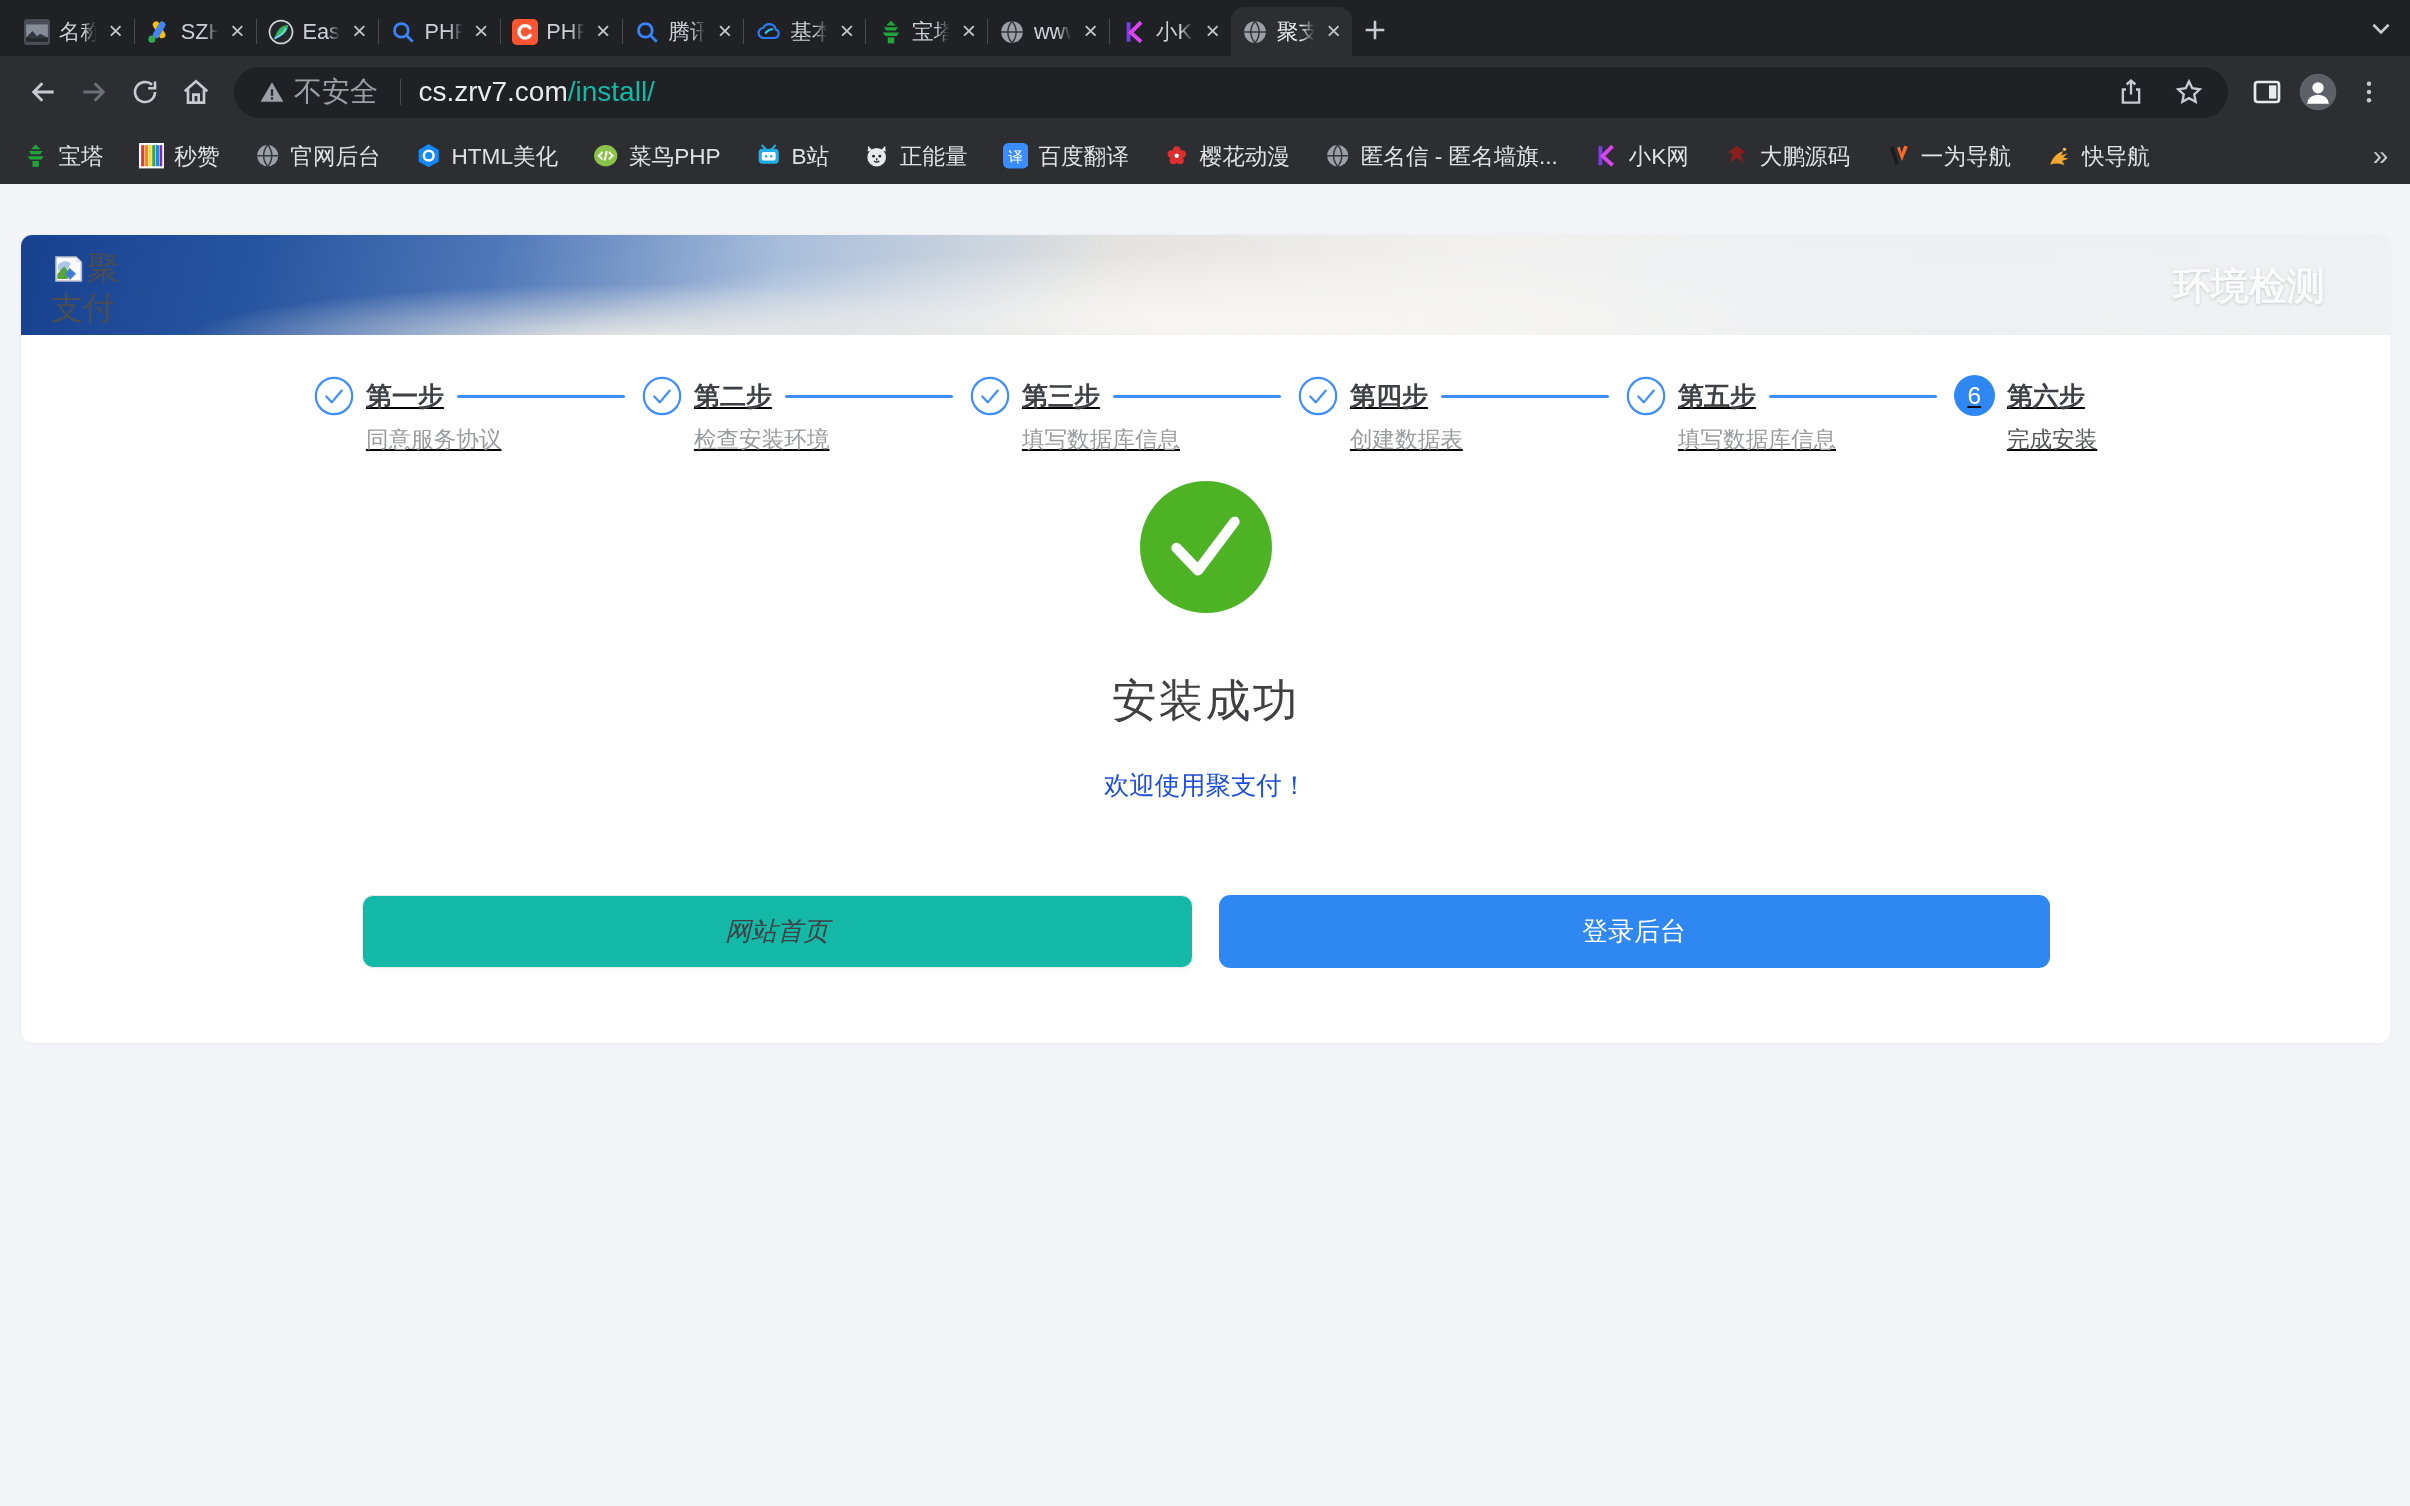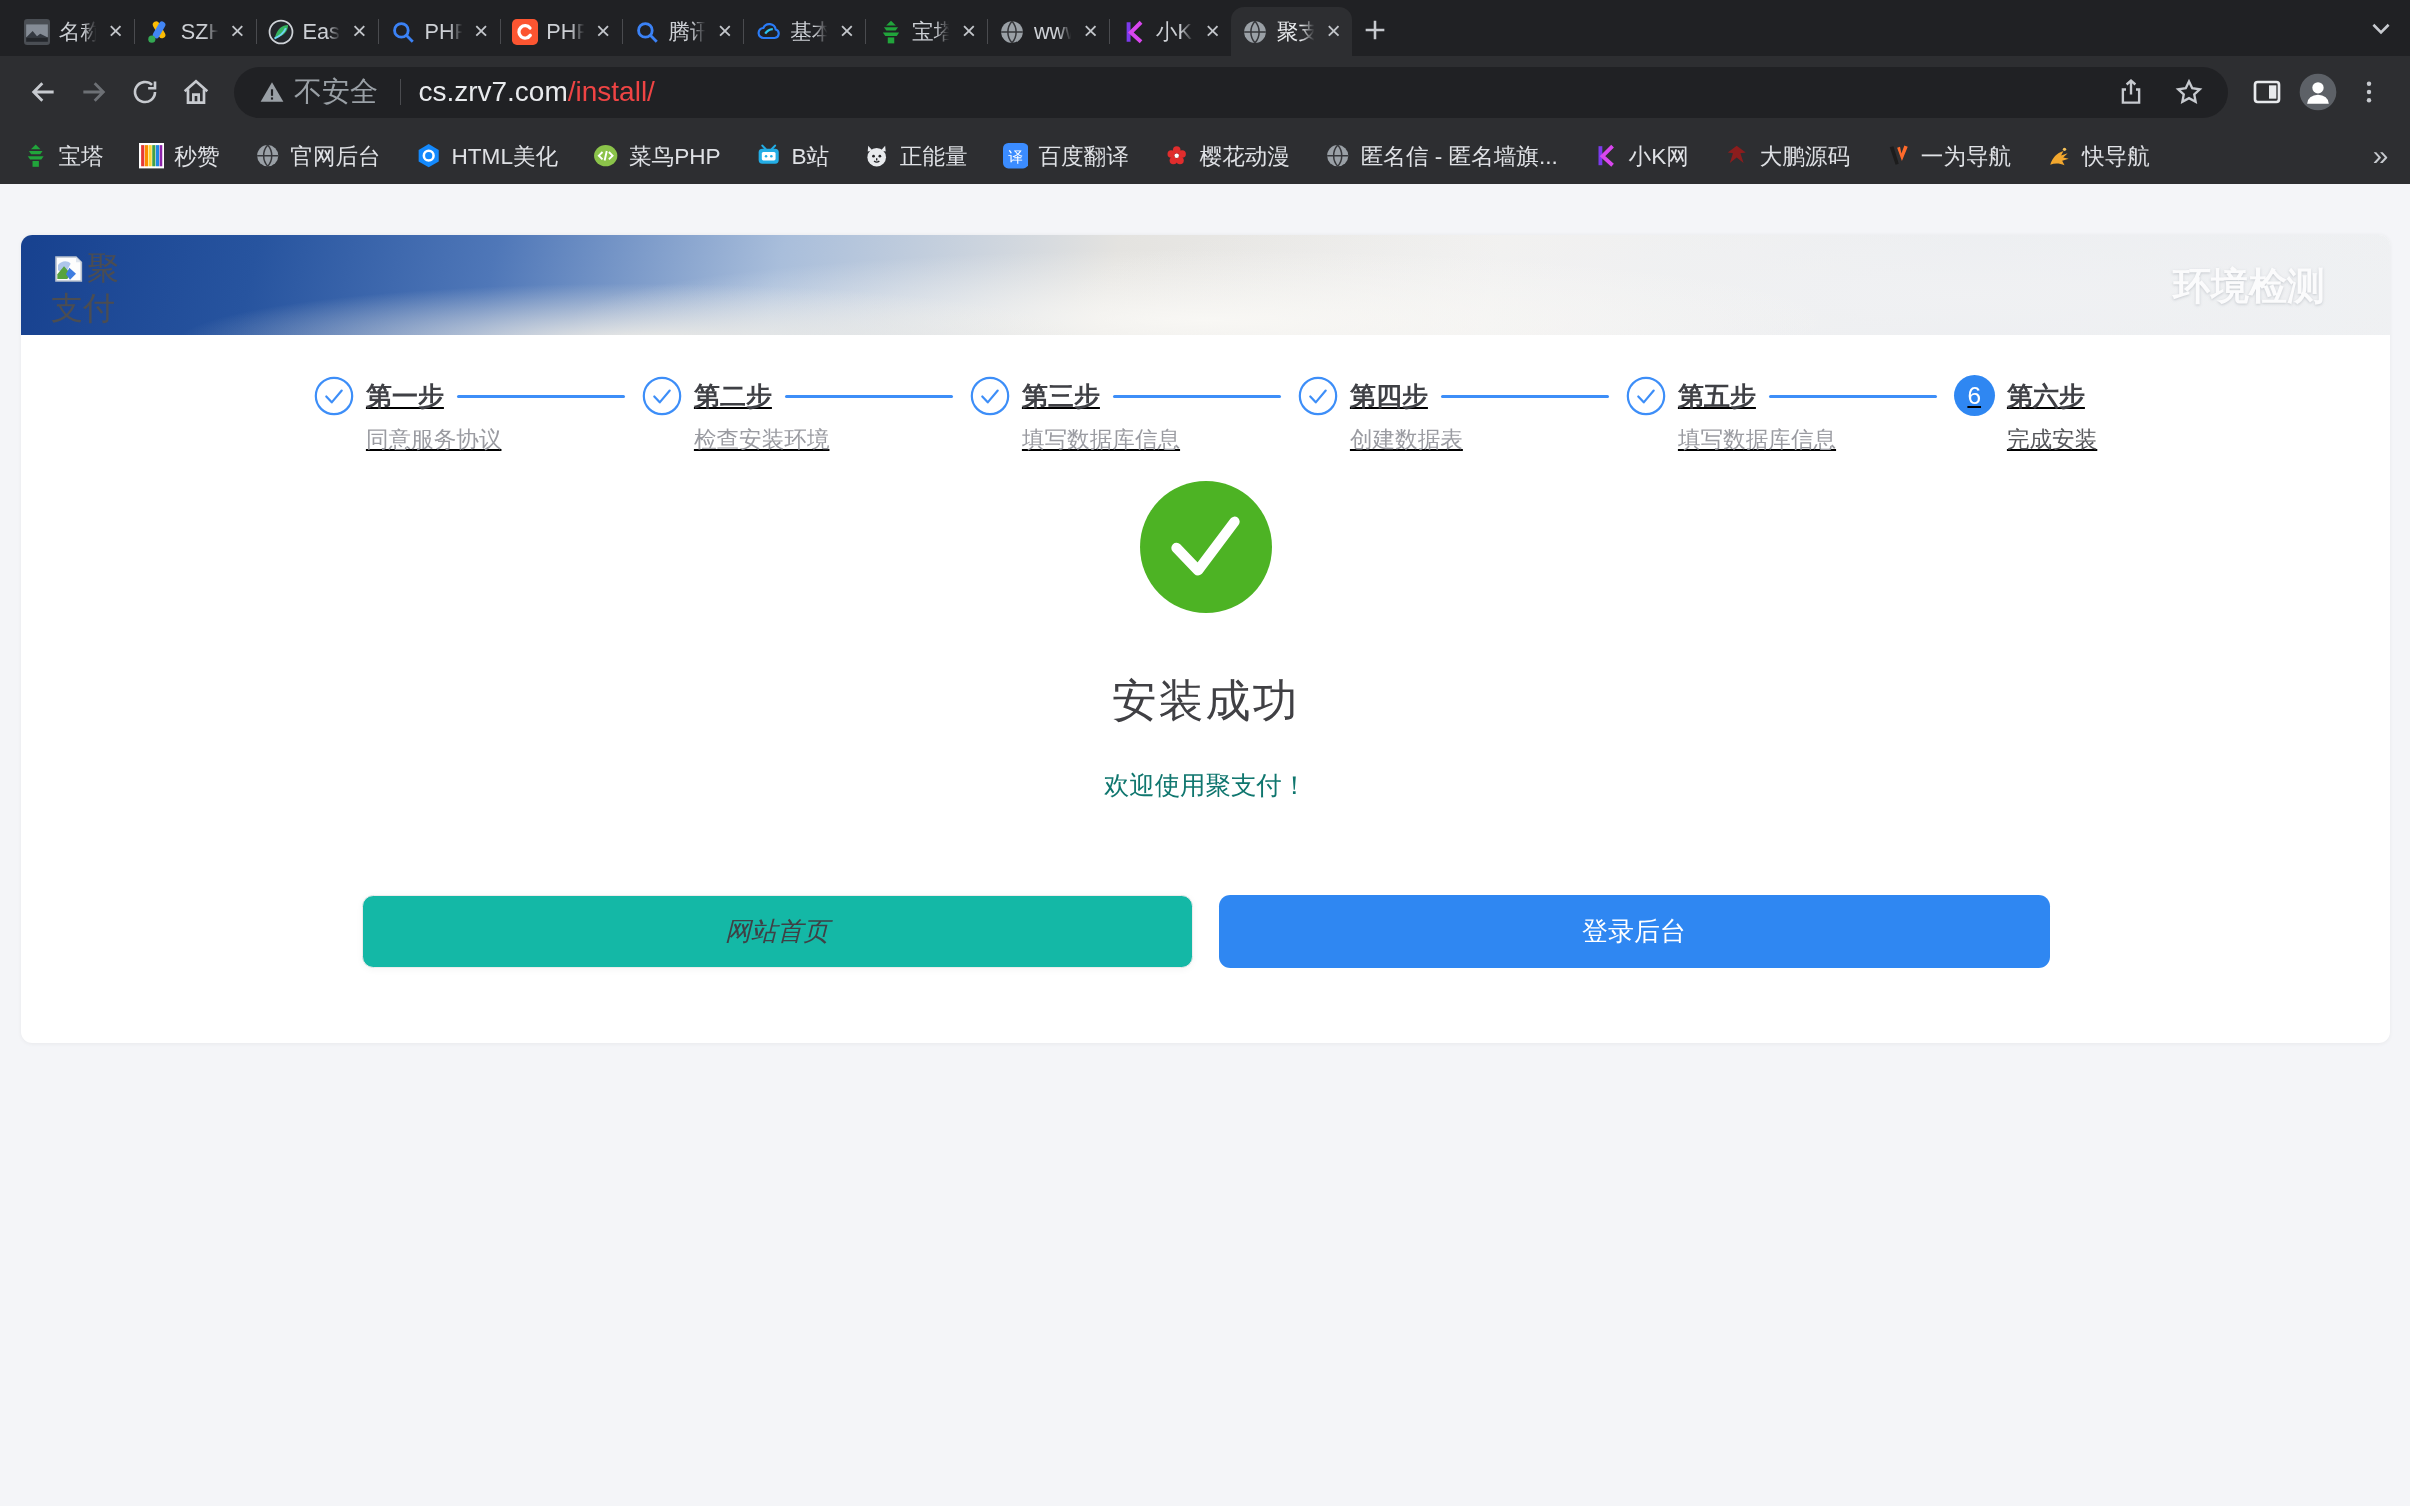--- a/index.html
+++ b/index.html
@@ -25,21 +25,21 @@
   .newtab { width:45px; height:45px; margin-bottom:3.8px; display:flex; align-items:center; justify-content:center; }
   .strip-right { position:absolute; right:17px; top:0; height:56px; display:flex; align-items:center; }
 
   
   .toolbar { height:72px; background:#2d2e31; display:flex; align-items:center; padding:0 17px; }
   .navbtn { width:51px; height:51px; display:flex; align-items:center; justify-content:center; border-radius:50%; }
   .omnibox { flex:1; height:51px; background:#202124; border-radius:25.4px; margin:0 13px;
              display:flex; align-items:center; padding:0 24.5px; font-size:28px; }
   .sec-label { color:#9aa0a6; margin:0 5.6px 0 9.4px; }
   .om-div { width:0.9px; height:26px; background:#4a4b4f; margin:0 17px; }
-  .host { color:#e8eaed; } .path { color:#ef4444; }
+  .host { color:#e8eaed; } .path { color:#14b8a6; }
   .om-spacer { flex:1; }
   .om-ic { margin-left:28px; }
 
   
   .bookmarks { height:56px; background:#2d2e31; display:flex; align-items:center; padding:0 22.6px; }
   .bm { display:flex; align-items:center; gap:10.4px; color:#dfe1e5; font-size:22.6px; margin-right:35px; white-space:nowrap; }
   .bm-overflow { margin-left:auto; color:#c7cacf; font-size:28px; }
 
   
   .page { position:relative; width:2411px; height:1322px; background:#f4f5f8; }
@@ -69,21 +69,21 @@
   .step-title { font-size:26px; font-weight:bold; color:#3f4045; line-height:40px; }
   .step-sub { font-size:22.6px; color:#9a9ba1; margin-top:7.5px; }
   .step.current .step-sub { color:#55565a; }
   .connector { position:absolute; left:143px; width:168px; top:19px; height:2.8px; background:#3d8ef8; border-radius:1.9px; }
 
   
   .result { text-align:center; margin-top:26px; }
   .ok-circle { width:132px; height:132px; border-radius:50%; background:#4db324; margin:0 auto;
                display:flex; align-items:center; justify-content:center; }
   .ok-title { font-size:45px; font-weight:500; color:#404044; margin-top:58px; letter-spacing:1.9px; }
-  .ok-msg { font-size:25.4px; color:#0f766e; margin-top:38px; }
+  .ok-msg { font-size:25.4px; color:#1d4ed8; margin-top:38px; }
 
   .actions { display:flex; justify-content:center; gap:26px; margin-top:92px; }
   .btn { width:831px; height:73px; border-radius:11.3px; font-size:26px; cursor:pointer;
          font-family:inherit; border:none; }
   .btn.ghost { background:#14b8a6; border:1.9px solid #ececec; color:#3f4045; box-shadow:0 1.9px 7.5px rgba(0,0,0,.04);font-style:italic; }
   .btn.primary { background:#2f87f2; color:#fff; }
 </style>
 </head>
 <body>
 

